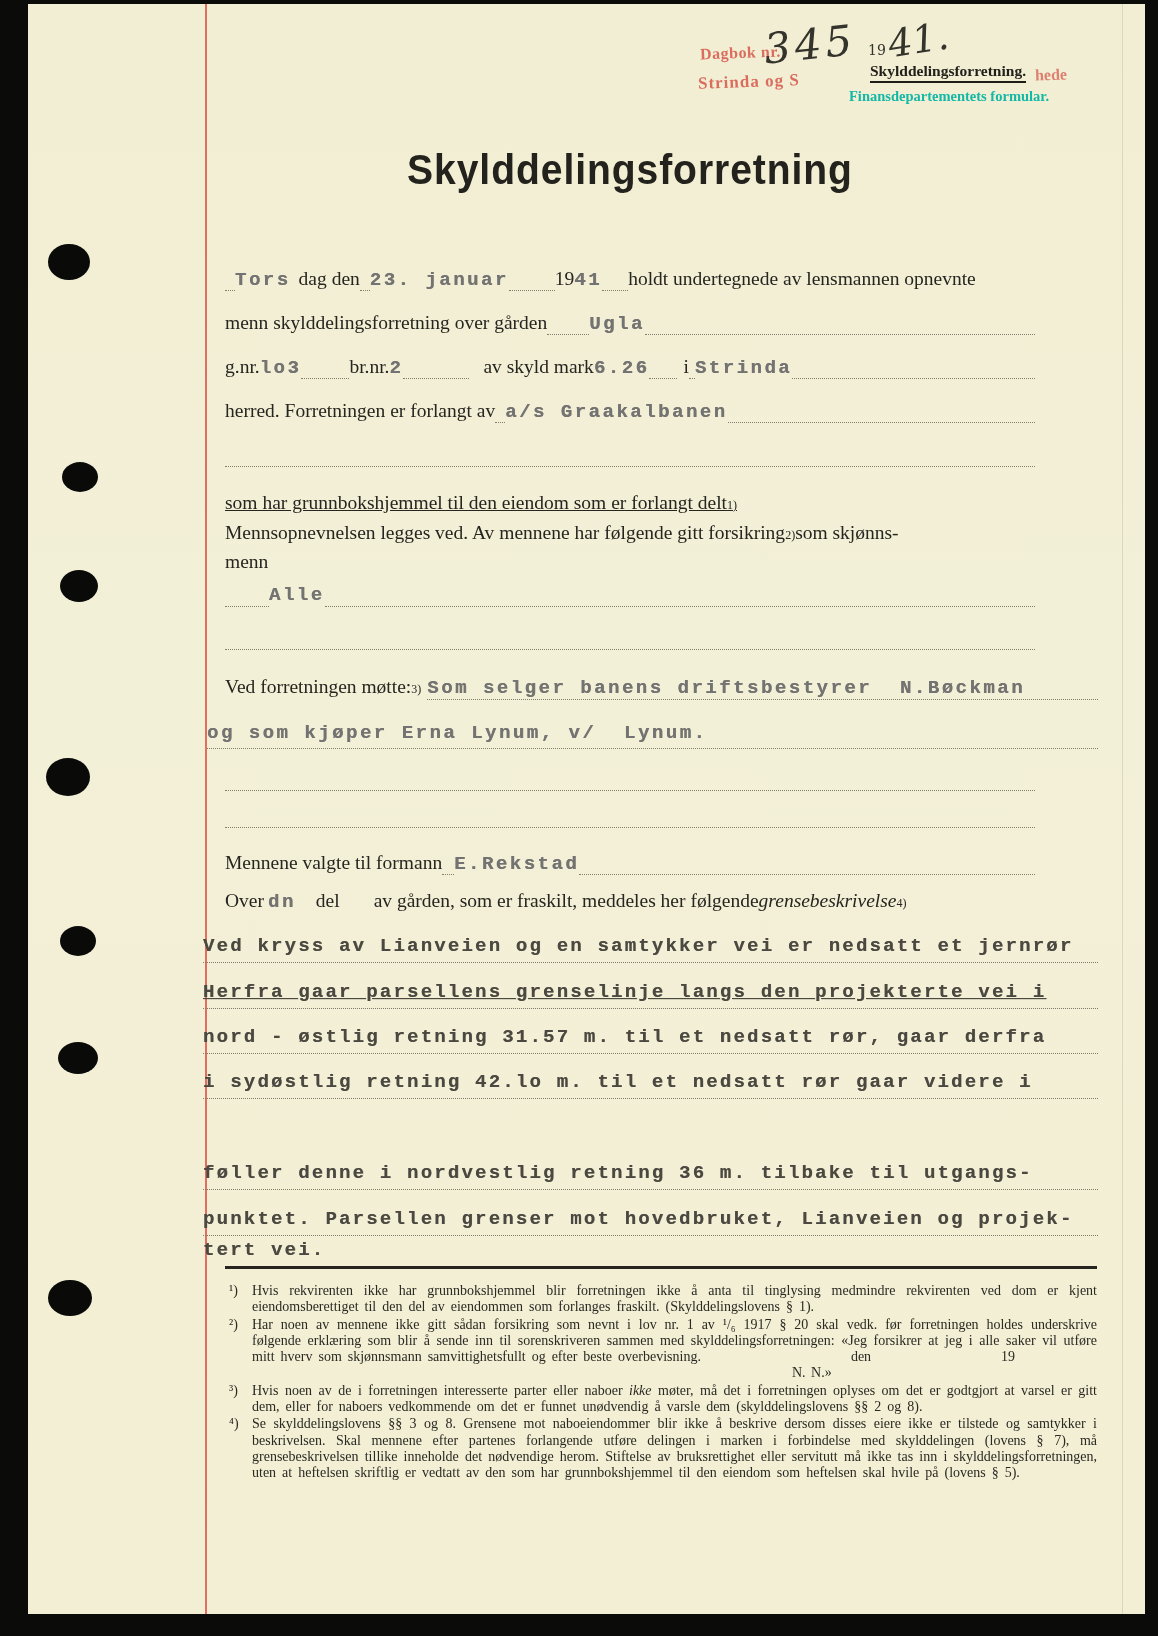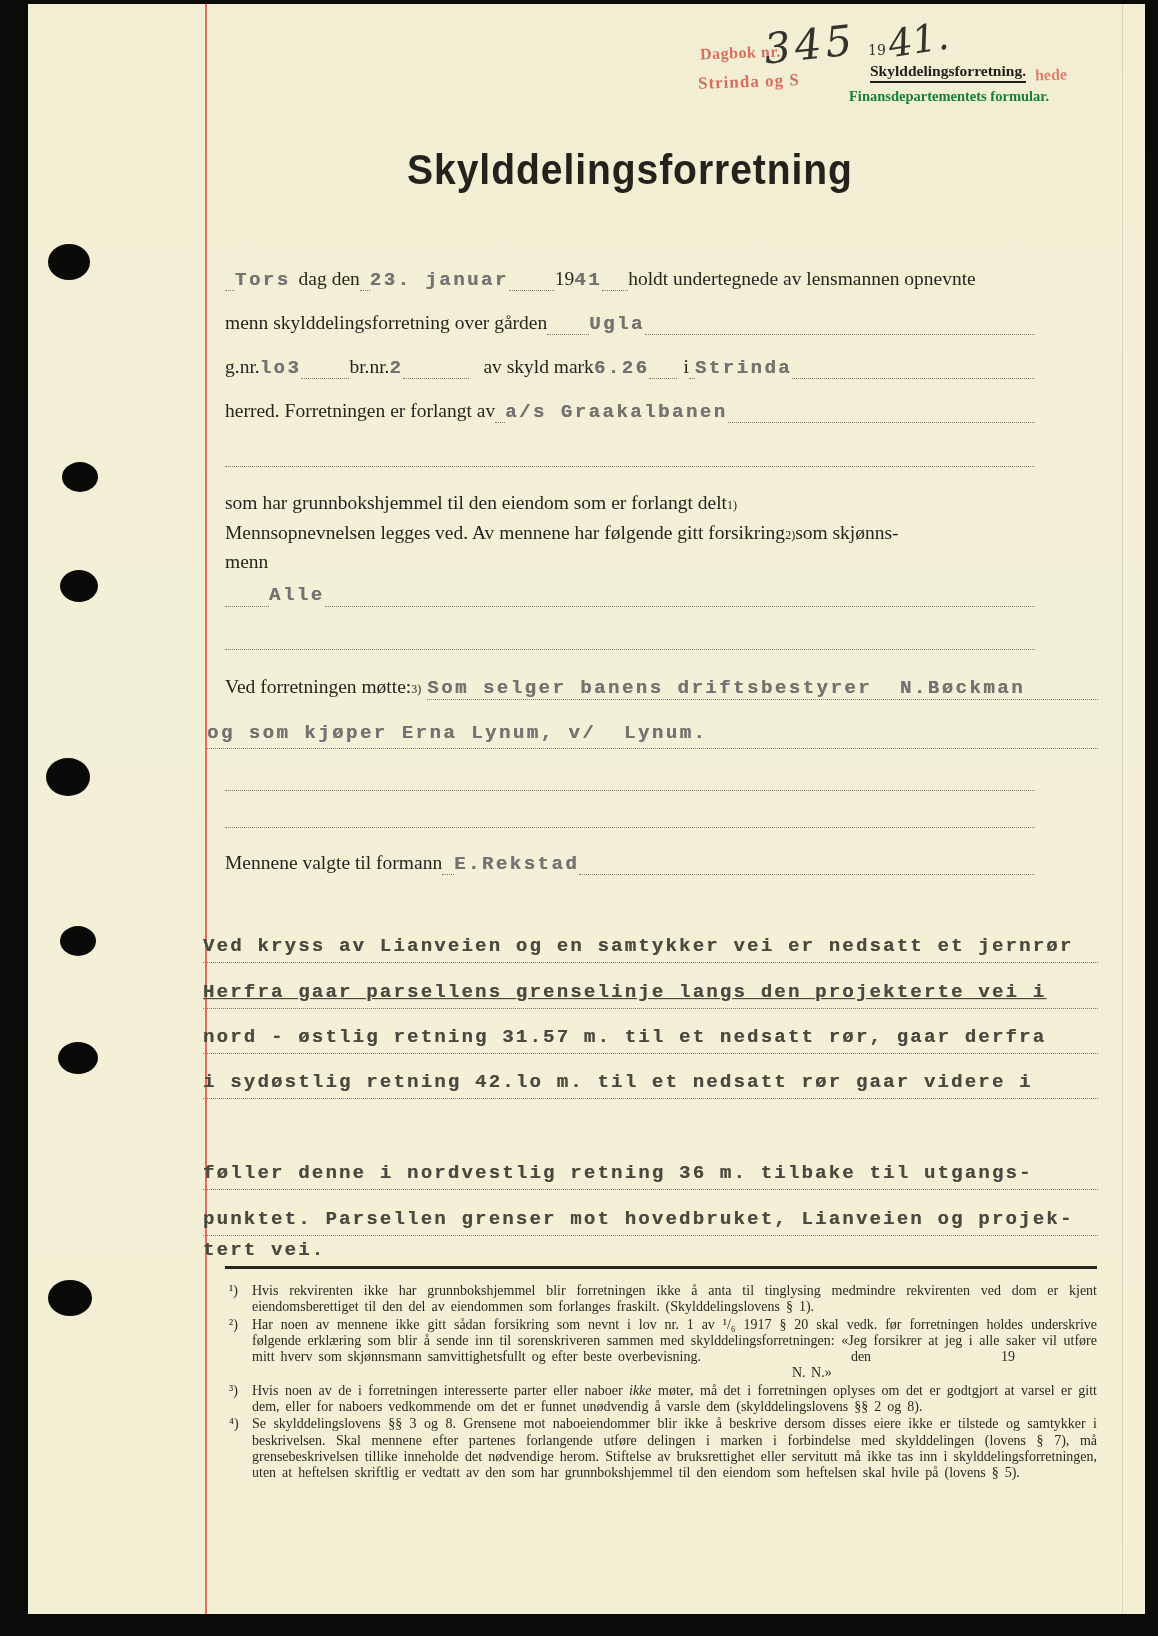--- a/index.html
+++ b/index.html
@@ -28,21 +28,21 @@
   .stamp-district { left:698px; top:72px; font-size:17px; letter-spacing:1px; }
   .stamp-district-right { left:1035px; top:66px; font-size:16px; opacity:.75; }
   .hand { position:absolute; font-family:"DejaVu Serif", serif; font-style:italic; color:#34332c; }
   .hand-345 { left:764px; top:20px; font-size:42px; transform:rotate(-6deg); letter-spacing:4px; }
   .hand-19  { left:868px; top:42px; font-size:14px; font-style:normal; }
   .hand-41  { left:888px; top:18px; font-size:38px; transform:rotate(-9deg); }
   .hdr-formname {
     position:absolute; left:870px; top:62px; font-size:15.5px; font-weight:bold;
     color:#201f1a; border-bottom:2.5px solid #1e1d18; padding-bottom:1px;
   }
-  .hdr-issuer { position:absolute; left:849px; top:88px; font-size:14.5px; font-weight:bold; color:#15803d; }
+  .hdr-issuer { position:absolute; left:849px; top:88px; font-size:14.5px; font-weight:bold; color:#14b8a6; }
 
   
   .main-title {
     position:absolute; left:225px; top:146px; width:810px; text-align:center;
     font-family:"Liberation Sans", sans-serif; font-weight:bold; font-size:42px;
     color:#23221c; transform:scaleX(.93); letter-spacing:1px;
   }
 
   
   .form-line {
@@ -150,21 +150,21 @@
 
   <div class="form-line" style="left:225px;top:400px;width:810px;">
     <span class="printed">herred. Forretningen er forlangt av</span>
     <span class="dots" style="width:10px;"></span>
     <span class="typed">a/s Graakalbanen</span>
     <span class="dots grow"></span>
   </div>
 
   <div class="dotted-row" style="left:225px;top:466px;width:810px;"></div>
 
-  <div class="form-line" style="left:225px;top:492px;">
+  <div class="form-line" style="left:225px;top:492px;text-decoration:underline;">
     <span class="printed">som har grunnbokshjemmel til den eiendom  som er forlangt delt</span>
       <sup>1)</sup>
   </div>
   <div class="form-line" style="left:225px;top:522px;">
     <span class="printed">Mennsopnevnelsen legges ved. Av mennene  har følgende gitt forsikring</span>
       <sup>2)</sup>
     <span class="printed"> som skjønns-</span>
   </div>
   <div class="form-line" style="left:225px;top:551px;">
     <span class="printed">menn</span>
@@ -191,20 +191,28 @@
   <div class="dotted-row" style="left:225px;top:790px;width:810px;"></div>
   <div class="dotted-row" style="left:225px;top:827px;width:810px;"></div>
 
   <div class="form-line" style="left:225px;top:852px;width:810px;">
     <span class="printed">Mennene valgte til formann</span>
     <span class="dots" style="width:12px;"></span>
     <span class="typed">E.Rekstad</span>
     <span class="dots grow"></span>
   </div>
 
+  <div class="form-line" style="left:225px;top:890px;">
+    <span class="printed">Over</span>
+    <span class="typed" style="margin-left:4px;">dn</span>
+    <span class="printed" style="margin-left:20px;">del</span>
+    <span class="printed" style="margin-left:34px;">av gården, som er fraskilt, meddeles her følgende </span>
+    <span class="printed it">grensebeskrivelse</span>
+      <sup>4)</sup>
+  </div>
 
   <div class="desc-line u" style="top:932px;">Ved kryss av Lianveien og en samtykker vei er nedsatt et jernrør</div>
   <div class="desc-line u" style="top:978px;text-decoration:underline;">Herfra gaar parsellens grenselinje langs den projekterte vei i</div>
   <div class="desc-line u" style="top:1023px;">nord - østlig retning 31.57 m. til et nedsatt rør, gaar derfra</div>
   <div class="desc-line u" style="top:1068px;">i sydøstlig retning 42.lo m. til et nedsatt rør gaar videre i</div>
   <div class="desc-line u" style="top:1159px;">føller denne i nordvestlig retning 36 m. tilbake til utgangs-</div>
   <div class="desc-line" style="top:1236px;">tert vei.</div>
   <div class="desc-line u" style="top:1205px;">punktet. Parsellen grenser mot hovedbruket, Lianveien og projek-</div>
 
   <div class="divider"></div>

